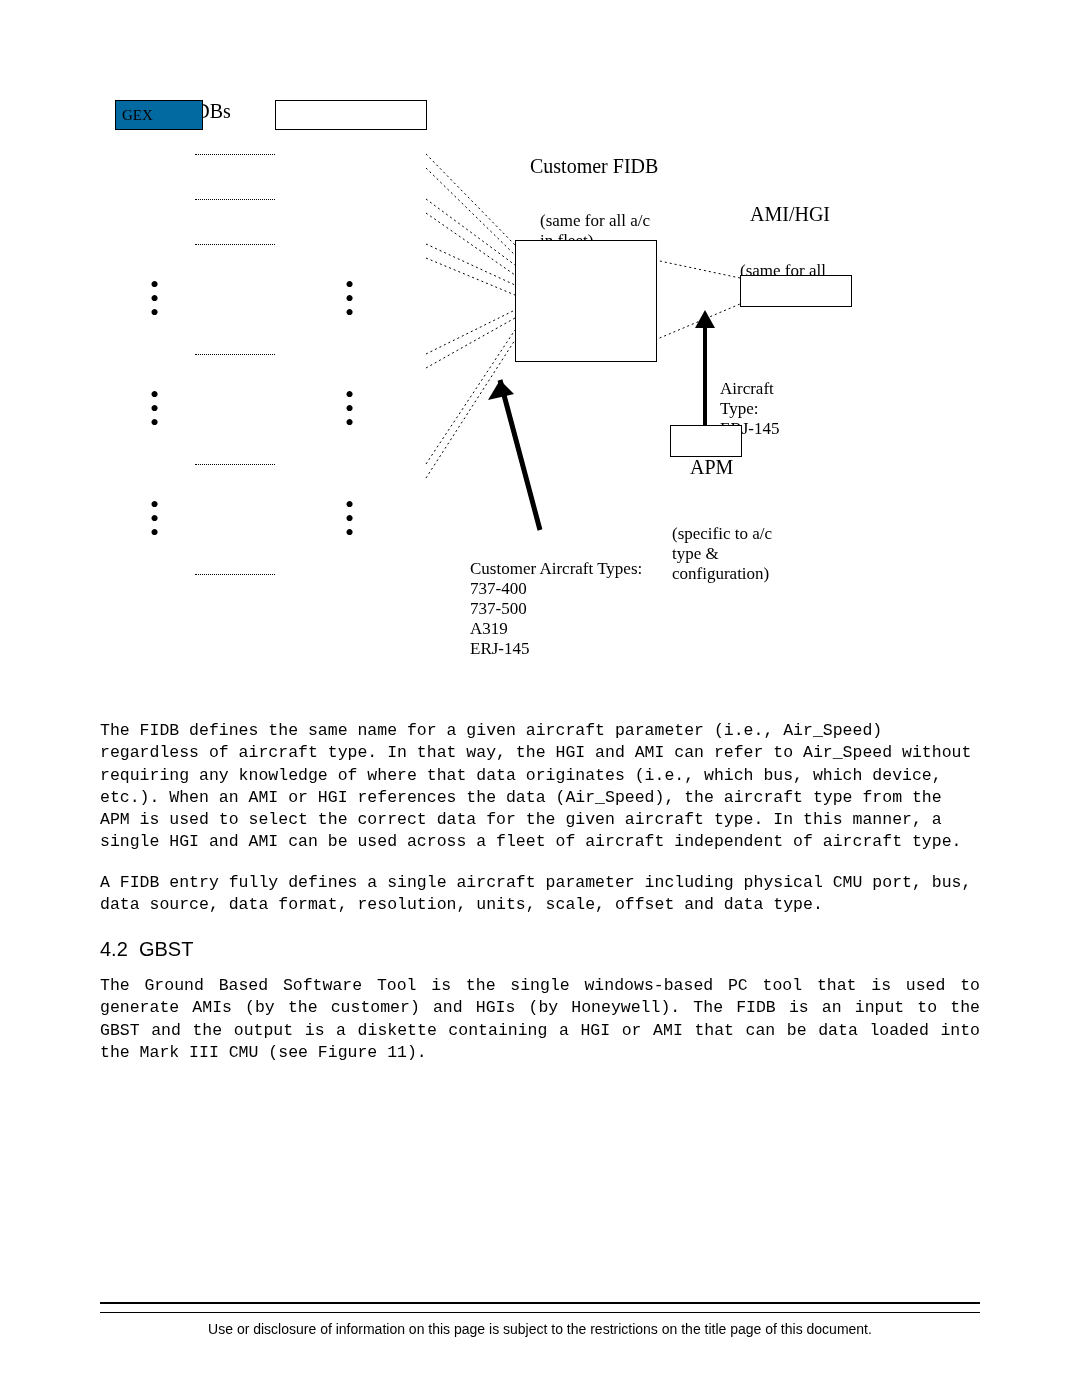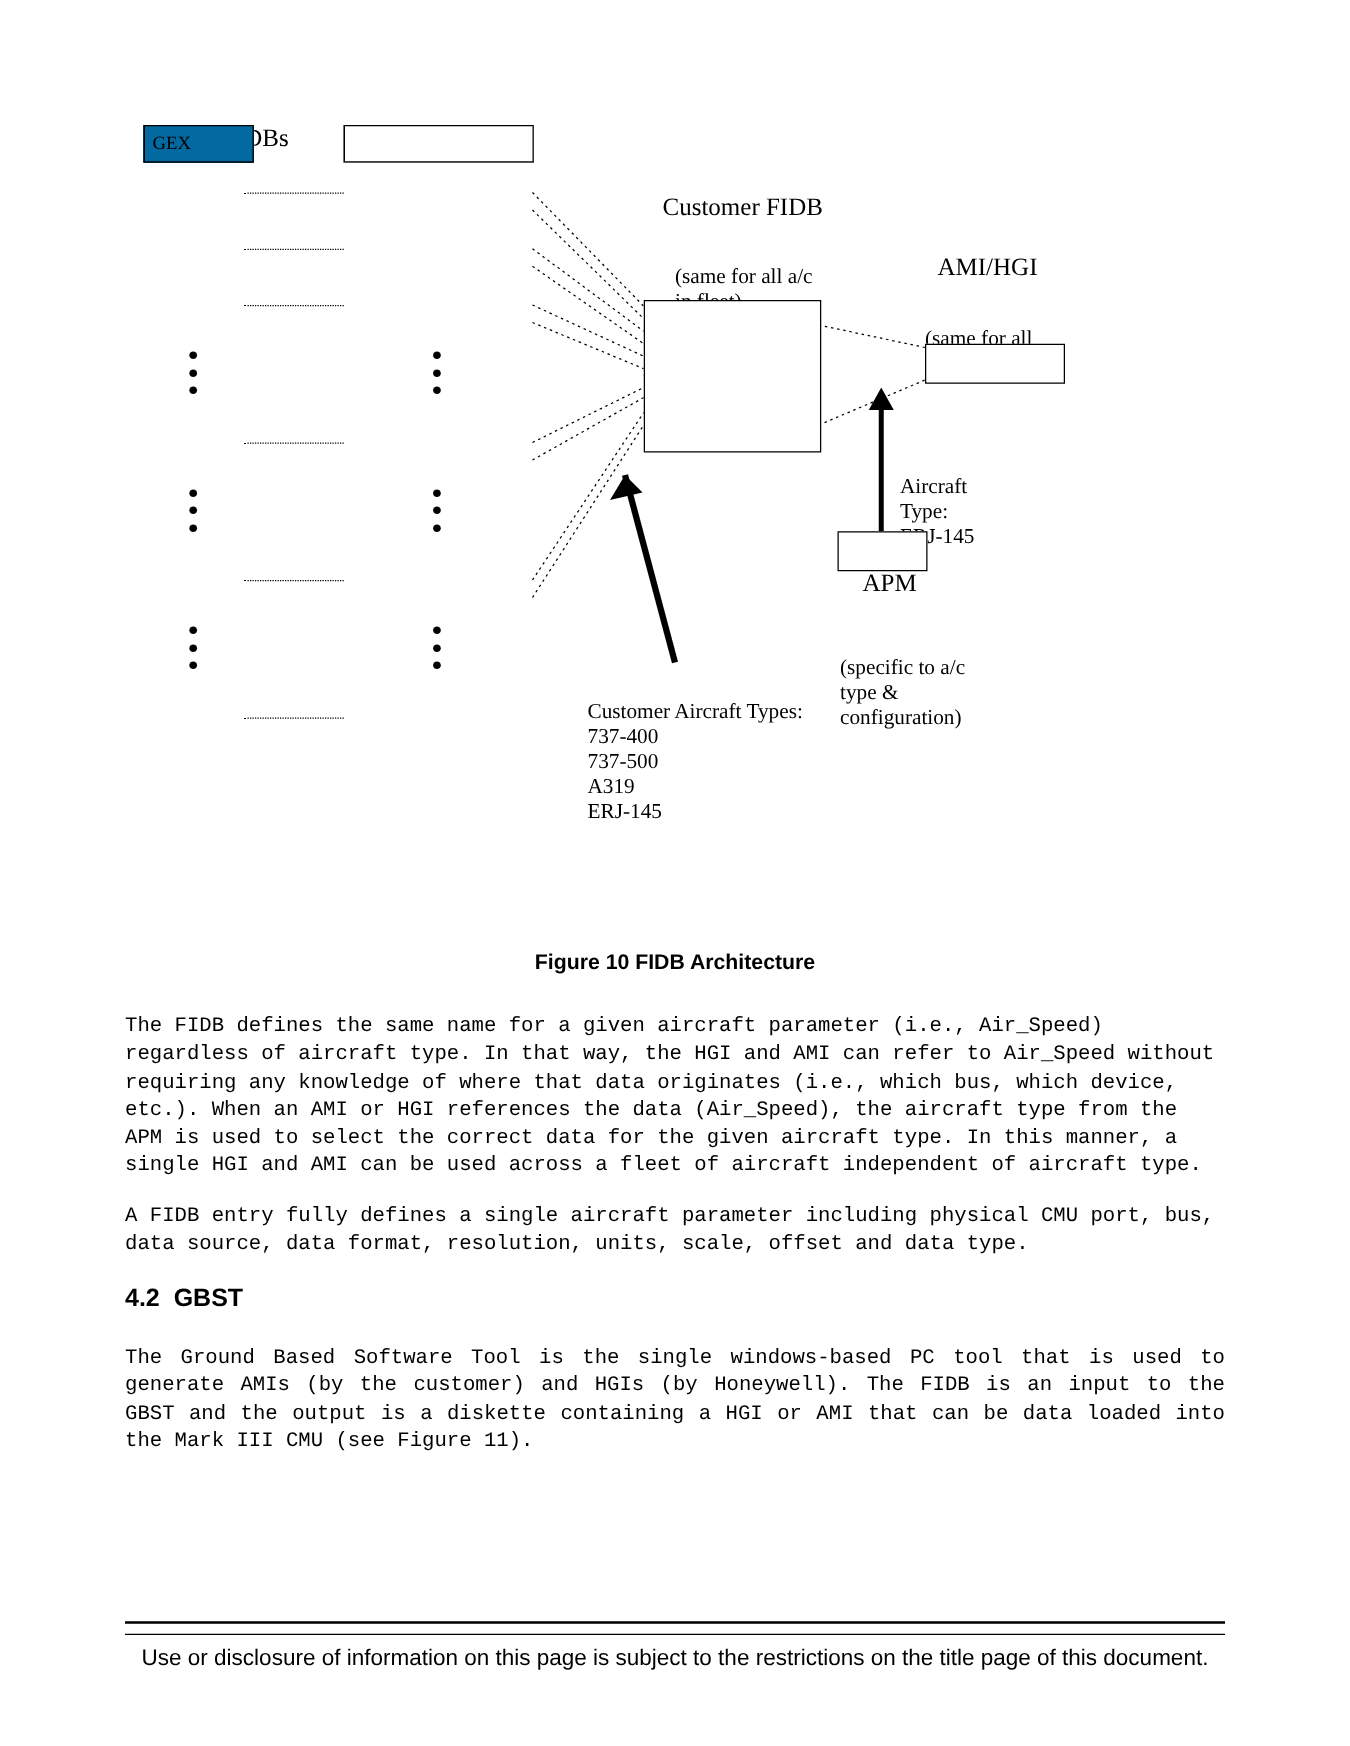--- a/index.html
+++ b/index.html
@@ -74,23 +74,23 @@
   }
   .body-text {
     font-family: Liberation Mono, monospace;
     font-size: 16.5px;
     line-height: 1.35;
     margin: 0 0 18px 0;
   }
   .body-text.justify { text-align: justify; }
   .section-head {
     font-family: Arial, Helvetica, sans-serif;
-    font-weight: bold;
+    font-weight: normal;
     font-size: 20px;
-    margin: 22px 0 24px 0;
+    margin: 22px 0 14px 0;
   }
   .footer {
     position: absolute;
     left: 100px; right: 100px;
     bottom: 60px;
   }
   .footer-rule {
     border-top: 2px solid #000;
     margin-bottom: 8px;
   }
@@ -101,21 +101,21 @@
     font-size: 16px;
     padding: 2px 0 6px 0;
   }
   .footer-line .brand b { font-weight: bold; }
   .footer-rule2 {
     border-top: 1.5px solid #000;
     margin-top: 2px;
   }
   .disclaimer {
     font-family: Arial, Helvetica, sans-serif;
-    font-size: 18px;
+    font-size: 14px;
     text-align: center;
     margin-top: 8px;
   }
   svg.arrow { position:absolute; overflow:visible; }
 </style>
 </head>
 <body>
 
 <div class="page">
 
@@ -215,21 +215,20 @@
     <div class="sub" style="left:370px; top:430px; width:200px;">
       <span>Customer Aircraft Types:</span><br>
       <span>737-400</span><br>
       <span>737-500</span><br>
       <span>A319</span><br>
       <span>ERJ-145</span>
     </div>
 
   </div>
 
-  <div class="caption">Figure 10  FIDB Architecture</div>
 
   <p class="body-text">The FIDB defines the same name for a given aircraft parameter (i.e., Air_Speed) regardless of aircraft type. In that way, the HGI and AMI can refer to Air_Speed without requiring any knowledge of where that data originates (i.e., which bus, which device, etc.). When an AMI or HGI references the data (Air_Speed), the aircraft type from the APM is used to select the correct data for the given aircraft type. In this manner, a single HGI and AMI can be used across a fleet of aircraft independent of aircraft type.</p>
   <p class="body-text">A FIDB entry fully defines a single aircraft parameter including physical CMU port, bus, data source, data format, resolution, units, scale, offset and data type.</p>
 
   <div class="section-head">
     <span>4.2</span>&nbsp;&nbsp;<span>GBST</span>
   </div>
 
   <p class="body-text justify">The Ground Based Software Tool is the single windows-based PC tool that is used to generate AMIs (by the customer) and HGIs (by Honeywell). The FIDB is an input to the GBST and the output is a diskette containing a HGI or AMI that can be data loaded into the Mark III CMU (see Figure 11).</p>
 

